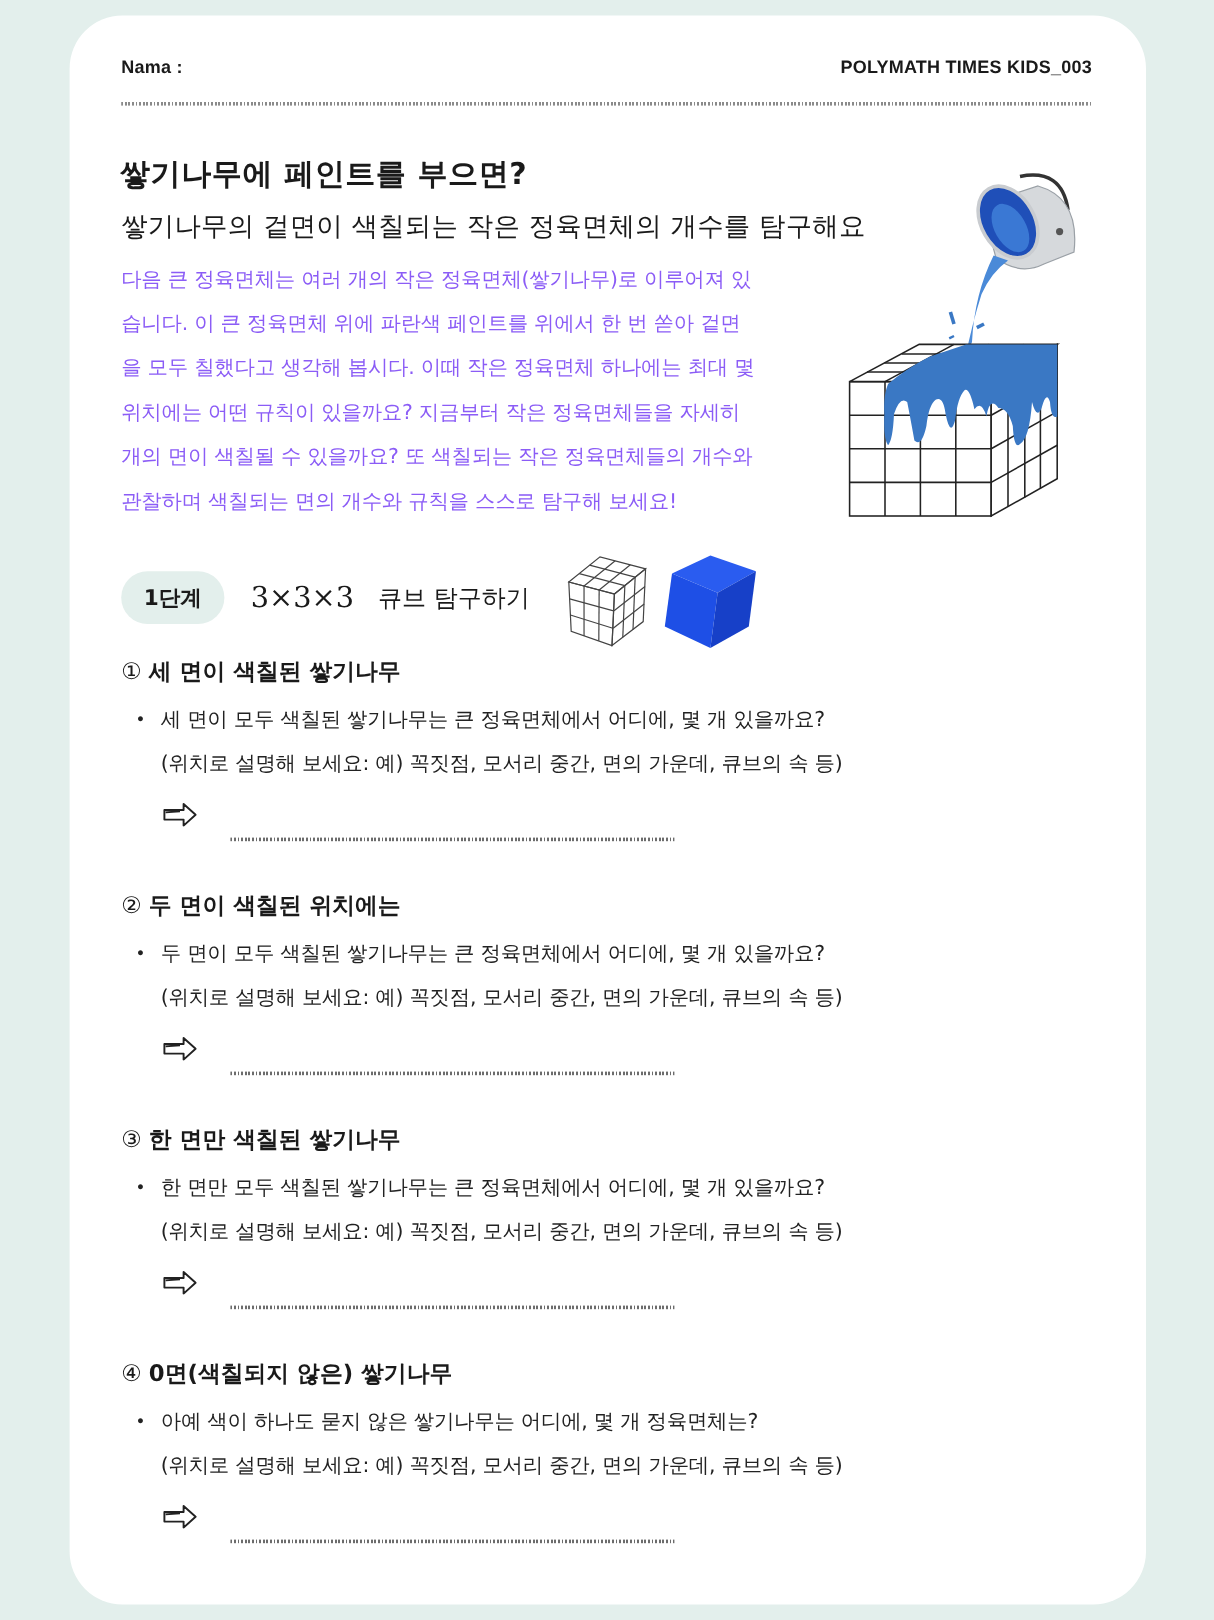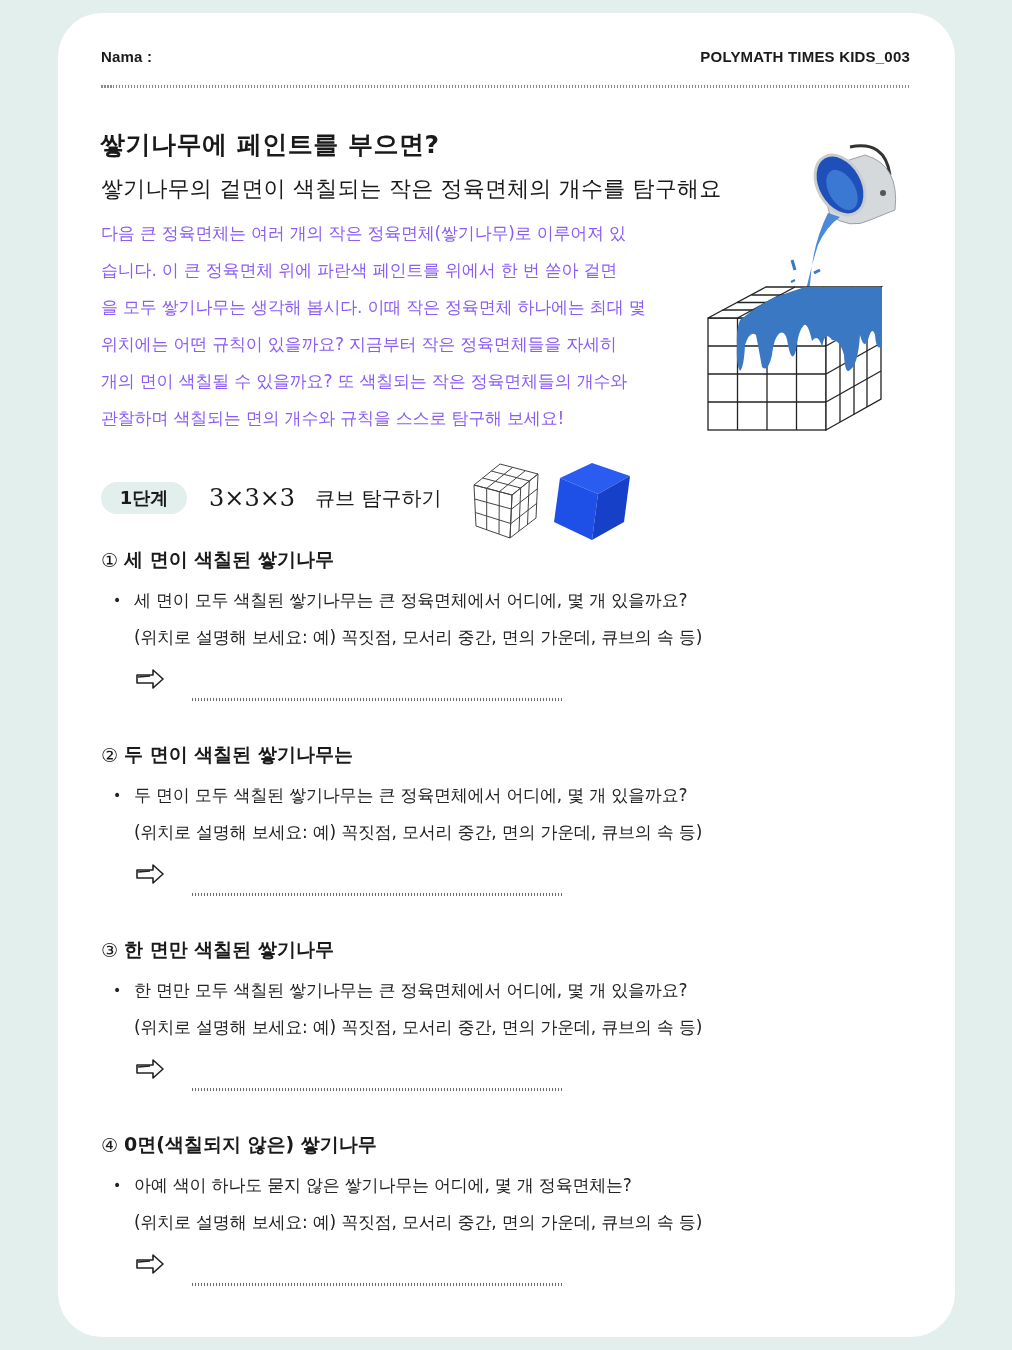--- a/index.html
+++ b/index.html
@@ -49,21 +49,21 @@
     }
     .hero-art {
       position: absolute; left: 700px; top: 135px;
       width: 210px; height: 300px;
     }
     .stage-row {
       position: absolute; left: 101px; top: 470px;
       height: 56px; display: flex; align-items: center;
     }
     .stage-badge {
-      width: 86px; height: 32px; border-radius: 24px;
+      width: 86px; height: 44px; border-radius: 24px;
       background: #e3efec;
       display: flex; align-items: center; justify-content: center;
       font-size: 18px; font-weight: bold;
     }
     .stage-formula {
       margin-left: 22px;
       font-family: "DejaVu Serif", serif;
       font-size: 24px;
     }
     .stage-title {
@@ -104,21 +104,21 @@
 <div class="header-name">Nama :</div>
 <div class="header-code">POLYMATH TIMES KIDS_003</div>
 <div class="header-rule"></div>
 
 <h1 class="title">쌓기나무에 페인트를 부으면?</h1>
 <h2 class="subtitle">쌓기나무의 겉면이 색칠되는 작은 정육면체의 개수를 탐구해요</h2>
 
 <div class="intro">
   <div> 다음 큰 정육면체는 여러 개의 작은 정육면체(쌓기나무)로 이루어져 있</div>
   <div>습니다. 이 큰 정육면체 위에 파란색 페인트를 위에서 한 번 쏟아 겉면</div>
-  <div>을 모두 쌓기나무는 생각해 봅시다. 이때 작은 정육면체 하나에는 최대 몇</div>
+  <div>을 모두 칠했다고 생각해 봅시다. 이때 작은 정육면체 하나에는 최대 몇</div>
   <div>위치에는 어떤 규칙이 있을까요? 지금부터 작은 정육면체들을 자세히</div>
   <div>개의 면이 색칠될 수 있을까요? 또 색칠되는 작은 정육면체들의 개수와</div>
   <div>관찰하며 색칠되는 면의 개수와 규칙을 스스로 탐구해 보세요!</div>
 </div>
 
 <svg class="hero-art" viewBox="0 0 210 300">
 
   <g>
     <path d="M150 12 Q185 5 190 40" fill="none" stroke="#333" stroke-width="3"></path>
     <path d="M118 35 L165 20 Q200 30 195 75 L170 85 Q150 95 130 80 Z" fill="#d6d9dc" stroke="#9aa0a6" stroke-width="1"></path>
@@ -208,21 +208,21 @@
       <path d="M2 6 L18 6 L18 1 L28 10 L18 19 L18 14 L2 14 Z" fill="#fff" stroke="#222" stroke-width="1.6" stroke-linejoin="round"></path>
       <path d="M3 8 L15 7" stroke="#222" stroke-width="1.6"></path>
     </svg>
     <div class="answer-line"></div>
   </div>
 </div>
 
 <div class="q-section" style="top:741px;">
   <div class="q-heading">
     <span class="num">②</span>
-    <span>두 면이 색칠된 쌓기나무는</span>
+    <span>두 면이 색칠된 위치에는</span>
   </div>
   <div class="q-line" style="margin-top:8px;">
     <span class="bullet">•</span>
     <span>두 면이 모두 색칠된 쌓기나무는 큰 정육면체에서 어디에, 몇 개 있을까요?</span>
   </div>
   <div class="q-line">(위치로 설명해 보세요: 예) 꼭짓점, 모서리 중간, 면의 가운데, 큐브의 속 등)</div>
   <div class="answer-row">
     <svg class="answer-arrow" viewBox="0 0 30 20">
       <path d="M2 6 L18 6 L18 1 L28 10 L18 19 L18 14 L2 14 Z" fill="#fff" stroke="#222" stroke-width="1.6" stroke-linejoin="round"></path>
       <path d="M3 8 L15 7" stroke="#222" stroke-width="1.6"></path>

